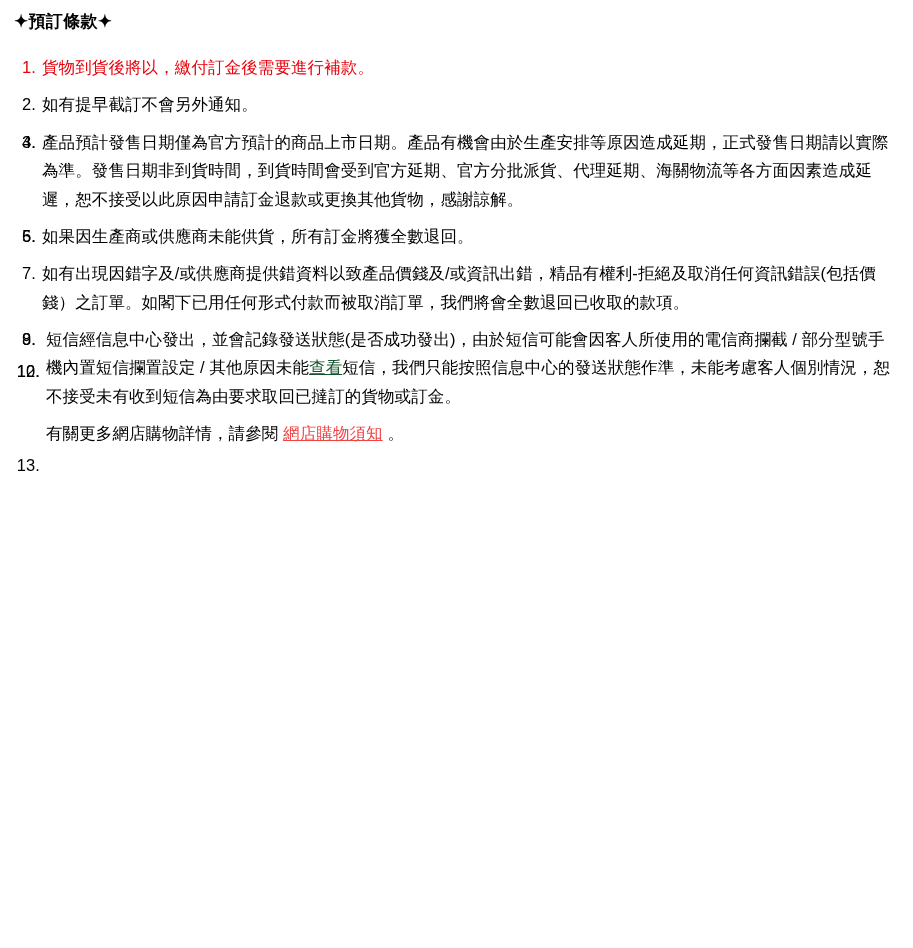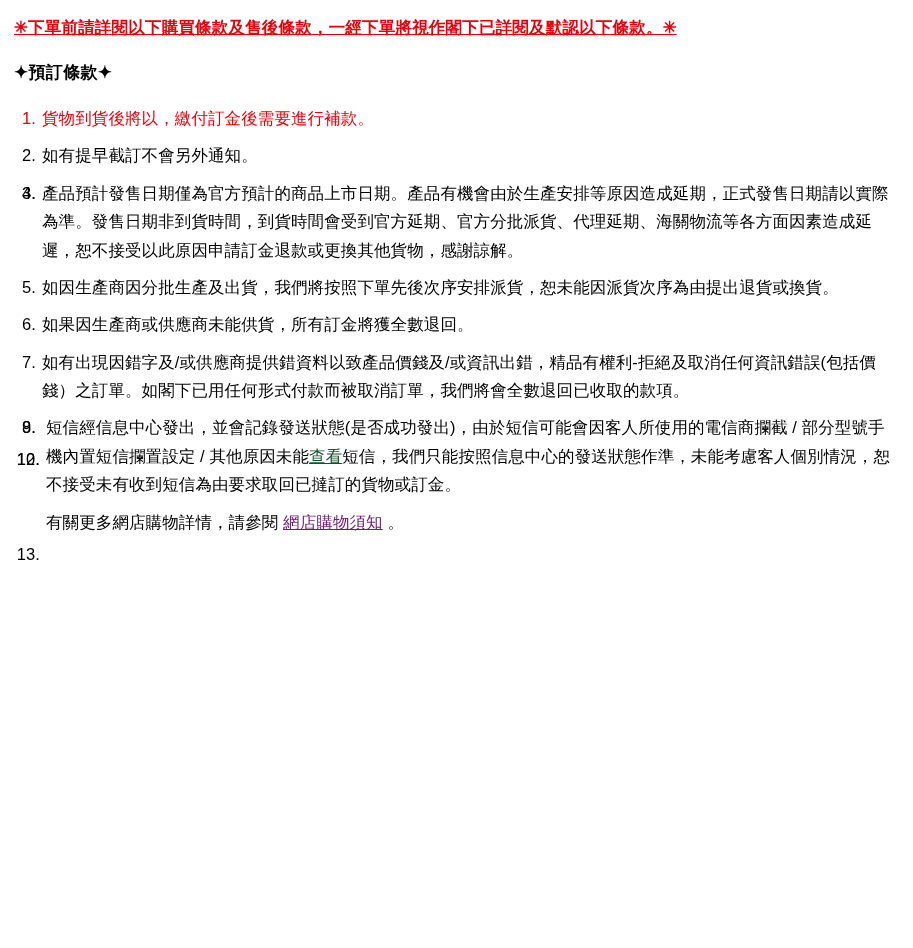--- a/index.html
+++ b/index.html
@@ -69,42 +69,41 @@
   }
   .u-red {
     color: #e8000b;
     text-decoration: underline;
   }
   .u-black {
     color: #14532d;
     text-decoration: underline;
   }
   .link {
-    color: #701a75;
+    color: #ef4444;
     text-decoration: underline;
   }
   .tail {
     color: #000000;
   }
 </style>
 </head>
 <body>
 
 <div class="page">
 
-  <div class="notice">✳下單前請詳閱以下購買條款及售後條款，一經下單將視作閣下已詳閱及默認以下條款。✳</div>
 
   <div class="section-title">✦預訂條款✦</div>
 
   <ol class="terms" id="terms-list">
       <li class="red"><span class="num">1.</span><span>貨物到貨後將以，繳付訂金後需要進行補款。</span></li>
       <li><span class="num">2.</span><span>如有提早截訂不會另外通知。</span></li>
       <li><span class="num">3.</span></li>
       <li><span class="num">4.</span><span>產品預計發售日期僅為官方預計的商品上市日期。產品有機會由於生產安排等原因造成延期，正式發售日期請以實際為準。發售日期非到貨時間，到貨時間會受到官方延期、官方分批派貨、代理延期、海關物流等各方面因素造成延遲，恕不接受以此原因申請訂金退款或更換其他貨物，感謝諒解。</span></li>
-      <li><span class="num">5.</span><span>如因生產商因分批生產及出貨，我們將按照下單先後次序安排派貨，恕未能因派貨次序為由提出退貨或換貨。</span></li>
+      <li><span class="num">5.</span></li>
       <li><span class="num">6.</span><span>如果因生產商或供應商未能供貨，所有訂金將獲全數退回。</span></li>
       <li><span class="num">7.</span><span>如有出現因錯字及/或供應商提供錯資料以致產品價錢及/或資訊出錯，精品有權利-拒絕及取消任何資訊錯誤(包括價錢）之訂單。如閣下已用任何形式付款而被取消訂單，我們將會全數退回已收取的款項。</span></li>
       <li><span class="num">8.</span></li>
       <li><span class="num">9.</span></li>
       <li class="wide"><span class="num">10.</span></li>
       <li class="wide"><span class="num">12.</span><span class="tail">短信經信息中心發出，並會記錄發送狀態(是否成功發出)，由於短信可能會因客人所使用的電信商攔截 / 部分型號手機內置短信攔置設定 / 其他原因未能</span><span class="u-black">查看</span><span class="tail">短信，我們只能按照信息中心的發送狀態作準，未能考慮客人個別情況，恕不接受未有收到短信為由要求取回已撻訂的貨物或訂金。</span></li>
       <li class="wide"><span class="num">13.</span><span class="tail">有關更多網店購物詳情，請參閱 </span><span class="link">網店購物須知</span><span class="tail"> 。</span></li>
     </ol>
 
 </div>

